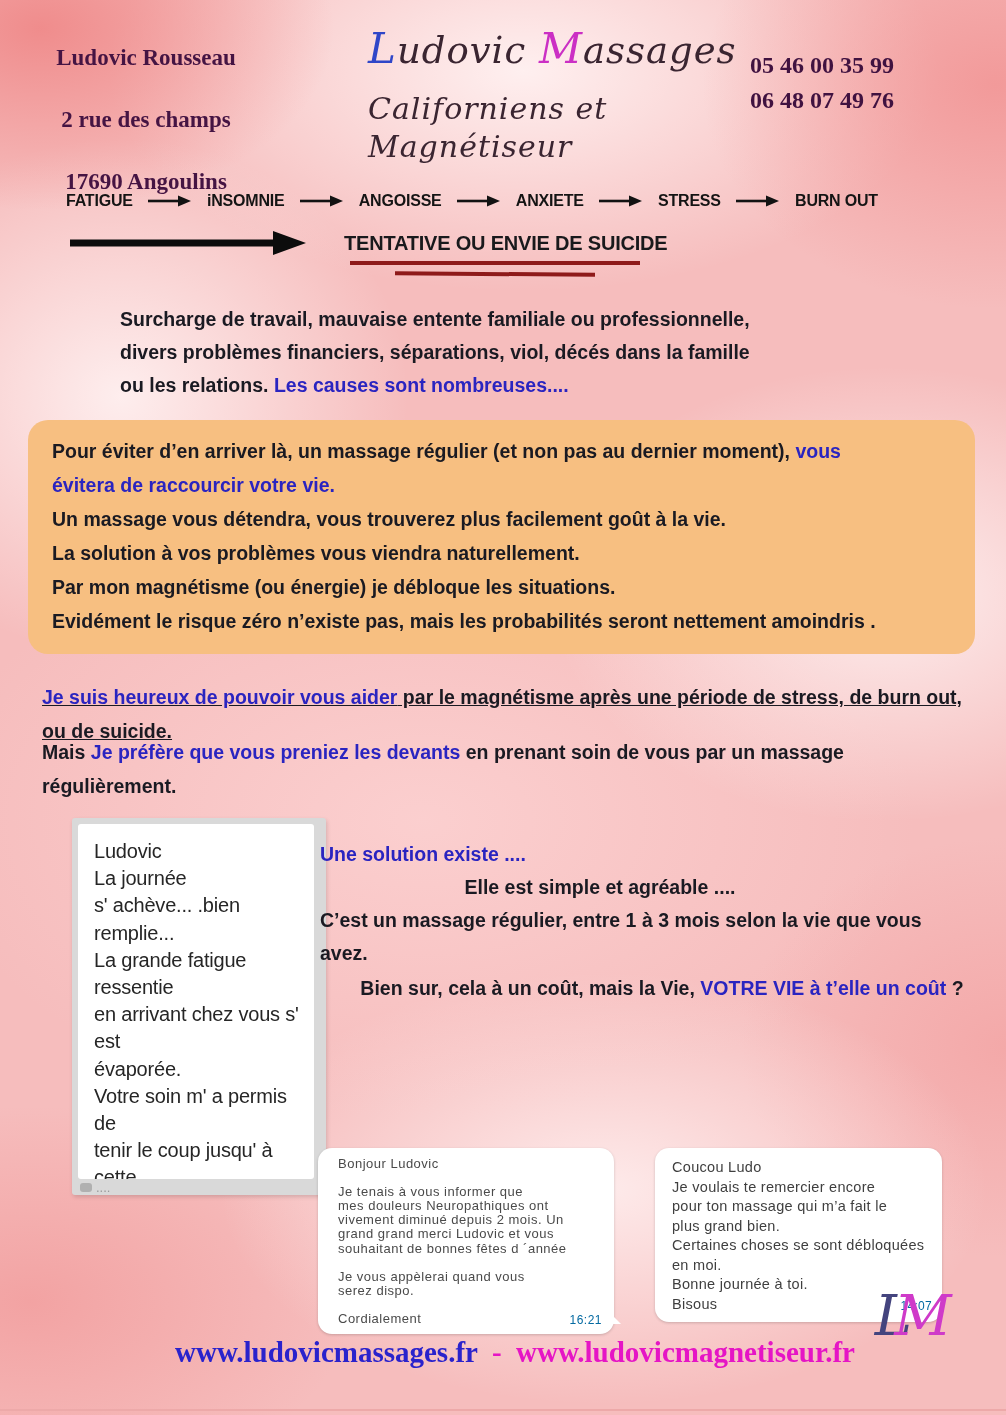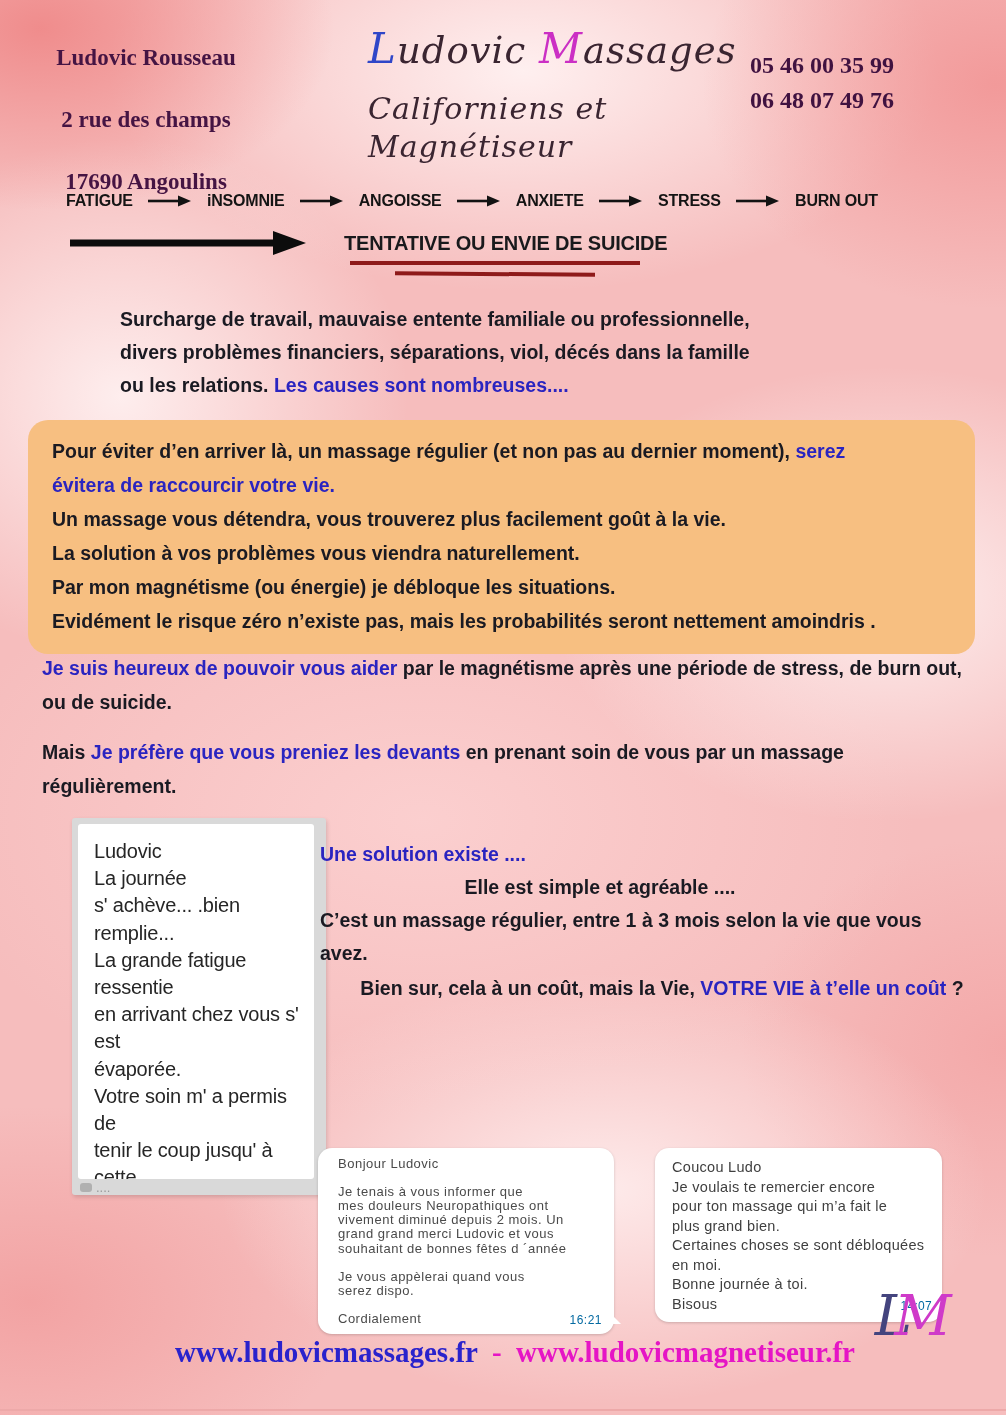--- a/index.html
+++ b/index.html
@@ -42,21 +42,21 @@
   .result-row{left:70px;top:228px;display:flex;align-items:center;}
   .result-label{margin-left:36px;font-weight:bold;font-size:20px;letter-spacing:-0.2px;color:#19191c;text-align:center;}
   .redline1{left:350px;top:261px;width:290px;height:4px;background:#8e1a1a;}
   .redline2{left:395px;top:272px;width:200px;height:4px;background:#8e1a1a;transform:rotate(0.5deg);}
 
   
   .bodytxt{font-weight:bold;font-size:19.5px;line-height:33px;color:#1a1a22;}
   .blue{color:#2a24c0;}
   .intro{left:120px;top:303px;width:740px;}
   .orangebox{left:28px;top:420px;width:899px;padding:14px 24px 16px 24px;background:#f7bf81;border-radius:20px;line-height:34px;}
-  .help{left:42px;top:651px;width:930px;line-height:34px;}
+  .help{left:42px;top:680px;width:930px;line-height:34px;text-decoration:underline;}
   .prefer{left:42px;top:735px;width:930px;line-height:34px;}
 
   
   .note-frame{left:35px;top:818px;width:254px;height:377px;background:#d9d9d9;border-radius:3px;box-shadow:1px 2px 4px rgba(0,0,0,.15);margin-left:37px;}
   .note-inner{position:absolute;left:6px;top:6px;right:12px;bottom:16px;background:#ffffff;border-radius:3px;overflow:hidden;}
   .note-text{margin:14px 0 0 16px;font-size:20px;line-height:27.2px;color:#262626;letter-spacing:-0.2px;}
   .note-bar{position:absolute;left:8px;bottom:1px;height:14px;display:flex;align-items:center;color:#9a9a9a;font-size:13px;}
   .note-bar .paperclip{display:inline-block;width:12px;height:9px;background:#b0b0b0;border-radius:3px;margin-right:4px;}
 
   
@@ -146,21 +146,21 @@
   <div class="abs redline1"></div>
   <div class="abs redline2"></div>
 
   <div class="abs intro bodytxt">
     <span class="pre">Surcharge de travail, mauvaise entente familiale ou professionnelle,
 divers problèmes financiers, séparations, viol, décés dans la famille</span>
     <div><span>ou les relations. </span><span class="blue">Les causes sont nombreuses....</span></div>
   </div>
 
   <div class="abs orangebox bodytxt">
-    <div><span>Pour éviter d’en arriver là, un massage régulier (et non pas au dernier moment), </span><span class="blue">serez</span></div>
+    <div><span>Pour éviter d’en arriver là, un massage régulier (et non pas au dernier moment), </span><span class="blue">vous</span></div>
     <div class="blue">évitera de raccourcir votre vie.</div>
     <div class="pre">Un massage vous détendra, vous trouverez plus facilement goût à la vie.
 La solution à vos problèmes vous viendra naturellement.
 Par mon magnétisme (ou énergie) je débloque les situations.
 Evidément le risque zéro n’existe pas, mais les probabilités seront nettement amoindris .</div>
   </div>
 
   <div class="abs help bodytxt"><span class="blue">Je suis heureux de pouvoir vous aider</span><span> par le magnétisme après une période de stress, de burn out, ou de suicide.</span></div>
 
   <div class="abs prefer bodytxt"><span>Mais </span><span class="blue">Je préfère que vous preniez les devants</span><span> en prenant soin de vous par un massage régulièrement.</span></div>

